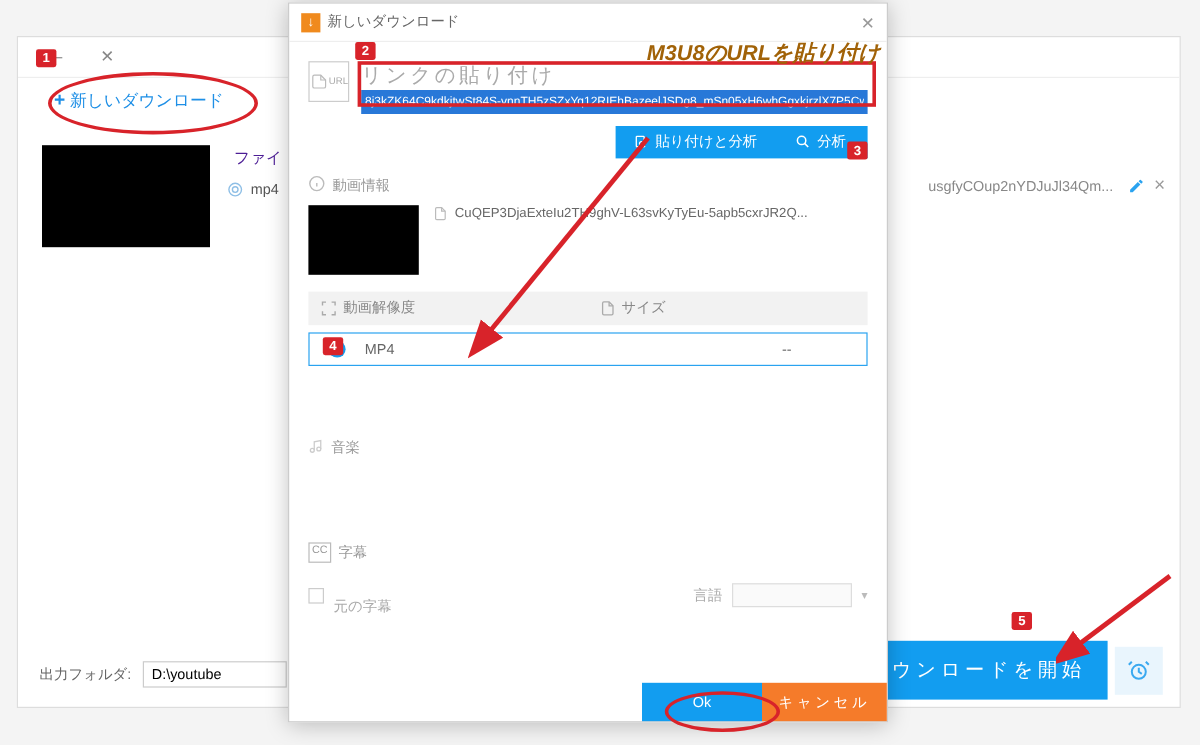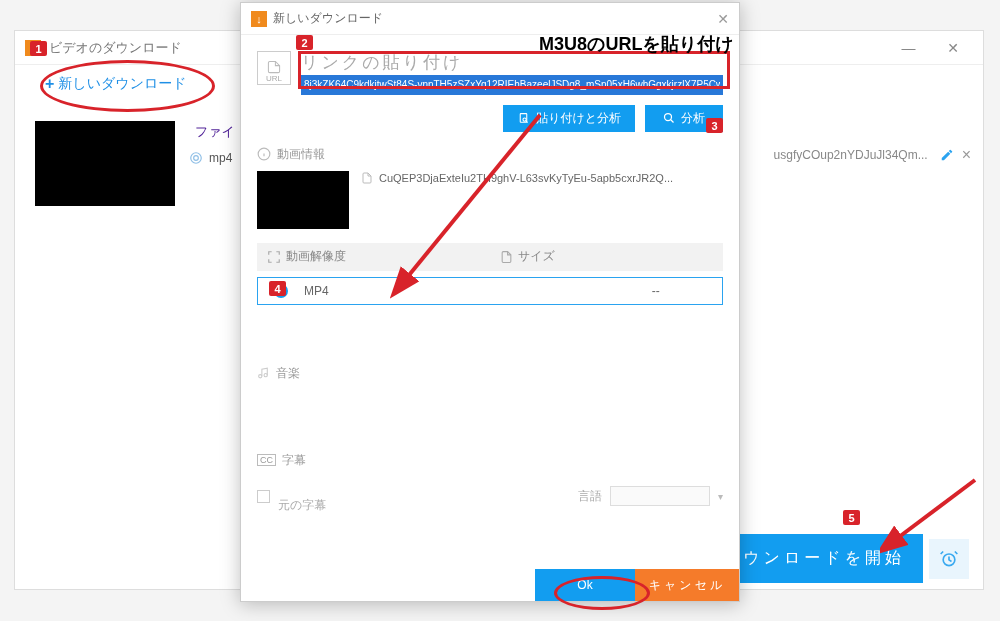--- a/index.html
+++ b/index.html
@@ -34,32 +34,32 @@
 
     
     .modal { position:absolute; left:240px; top:2px; width:500px; height:600px; background:#fff; border:1px solid #ccc; box-shadow:0 2px 18px rgba(0,0,0,0.25); display:flex; flex-direction:column;}
     .modal-title { height:32px; display:flex; align-items:center; padding:0 10px; border-bottom:1px solid #eee; font-size:12px; color:#666; justify-content:space-between;}
     .modal-title .left { display:flex; align-items:center; gap:6px; }
     .orange-ico { width:16px; height:16px; background:#f08a1d; display:inline-flex; align-items:center; justify-content:center; color:#fff; font-size:11px; }
     .modal-close { color:#999; cursor:pointer; font-size:14px; }
 
     .modal-body { flex:1; padding:10px 16px 4px 16px; overflow:hidden; position:relative;}
 
-    .url-icon { width:34px; height:34px; border:1px solid #ccc; display:inline-flex; flex-direction:column; align-items:center; justify-content:flex-end; font-size:8px; color:#aaa; padding-bottom:1px;}
+    .url-icon { width:34px; height:34px; border:1px solid #ccc; display:inline-flex; align-items:center; justify-content:flex-end; font-size:8px; color:#aaa; padding-bottom:1px;}
     .url-box-wrap { display:flex; gap:10px; align-items:flex-start; }
     .url-area { flex:1; }
     .url-label { font-size:17px; color:#aaa; letter-spacing:3px;}
     .url-input { width:100%; height:20px; background:#2878d8; color:#fff; border:none; font-size:10px; padding:0 3px; }
 
-    .analyze-row { display:flex; justify-content:flex-end; gap:10px; margin-top:10px; }
+    .analyze-row { display:flex; justify-content:flex-end; gap:0; margin-top:10px; }
     .blue-btn { background:#129df0; color:#fff; border:none; font-size:12px; padding:5px 14px; display:flex; align-items:center; gap:6px; cursor:pointer;}
     .blue-btn.small { padding:5px 18px;}
 
     .section { margin-top:14px; }
-    .sec-head { display:flex; align-items:center; gap:6px; color:#999; font-size:12px; }
+    .sec-head { display:flex; gap:6px; color:#999; font-size:12px; }
 
     .info-row { display:flex; gap:12px; margin-top:8px; align-items:flex-start;}
     .info-thumb { width:92px; height:58px; background:#000; }
     .info-text { font-size:11px; color:#666; display:flex; flex-direction:column; gap:8px; }
     .info-text .line { display:flex; align-items:center; gap:6px;}
 
     .fmt-header { display:flex; background:#f2f2f2; height:28px; align-items:center; font-size:12px; color:#888; margin-top:6px;}
     .fmt-header > div { flex:1; display:flex; align-items:center; gap:5px; padding-left:10px;}
     .fmt-row { display:flex; border:1px solid #2aa3f0; height:28px; align-items:center; font-size:12px; margin-top:6px;}
     .fmt-row > div { flex:1; padding-left:10px; color:#666;}
@@ -74,35 +74,31 @@
     .chev { color:#bbb; font-size:10px;}
 
     .modal-footer { height:32px; display:flex; justify-content:flex-end;}
     .ok-btn { background:#129df0; color:#fff; border:none; width:100px; font-size:12px; cursor:pointer;}
     .cancel-btn { background:#f57b2a; color:#fff; border:none; width:104px; font-size:12px; cursor:pointer; letter-spacing:3px;}
 
     
     .marker { position:absolute; background:#d8232a; color:#fff; font-size:11px; font-weight:bold; width:17px; height:15px; border-radius:2px; display:flex; align-items:center; justify-content:center; z-index:60; pointer-events:none;}
     .red-box { position:absolute; border:3px solid #d8232a; z-index:55; pointer-events:none;}
     .red-ellipse { position:absolute; border:3px solid #d8232a; border-radius:50%; z-index:55; pointer-events:none;}
-    .anno-text { position:absolute; color:#000000; font-size:18px; font-weight:bold; z-index:60; pointer-events:none;}
+    .anno-text { position:absolute; color:#a16207; font-size:18px; font-weight:bold; z-index:60; pointer-events:none;font-style:italic;}
     .arrow-svg { position:absolute; z-index:58; pointer-events:none;}
 
     .gray-icon { color:#bbb; }
     svg { display:block; }
   </style>
 </head>
 <body>
 
 <div class="main-window">
   <div class="main-titlebar">
-    <div class="left">
-      <span class="icon-dl orange-ico">↓</span>
-      <span>ビデオのダウンロード</span>
-    </div>
     <div class="win-controls">
       <span>—</span>
       <span>✕</span>
     </div>
   </div>
 
   <div class="toolbar-row">
     <button class="new-dl-btn">
       <span class="plus">+</span>
       <span>新しいダウンロード</span>
@@ -128,20 +124,24 @@
   <div class="task-bar">
     <span class="txt">usgfyCOup2nYDJuJl34Qm...</span>
     <span class="pencil">
       <svg width="14" height="14" viewBox="0 0 24 24" fill="#2aa3f0">
           <path d="M3 17.25V21h3.75l11-11-3.75-3.75-11 11zM20.7 7.04a1 1 0 0 0 0-1.41l-2.34-2.34a1 1 0 0 0-1.41 0l-1.83 1.83 3.75 3.75 1.83-1.83z"></path>
         </svg>
     </span>
     <span class="close-x">×</span>
   </div>
 
+  <div class="out-row">
+    <span>出力フォルダ:</span>
+    <input class="out-input" value="D:\youtube" style="">
+  </div>
 
   <button class="start-btn">
     <span>ダウンロードを開始</span>
   </button>
   <button class="alarm-btn">
     <span>
       <svg width="20" height="20" viewBox="0 0 24 24" fill="none" stroke="#3aa9f0" stroke-width="2">
           <circle cx="12" cy="13" r="7"></circle>
           <path d="M12 9v4l3 2"></path>
           <path d="M5 3 2 6M19 3l3 3"></path>

